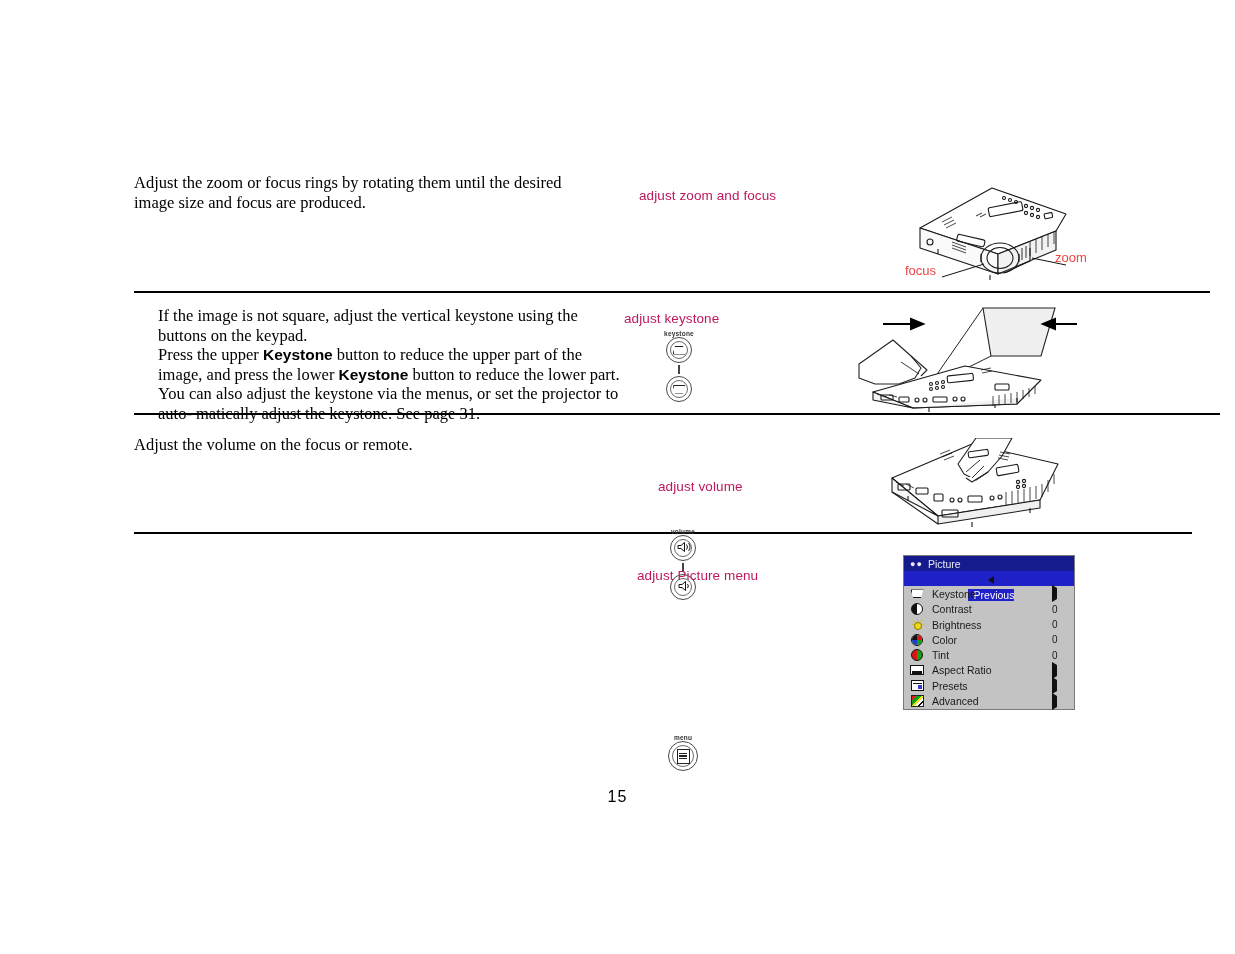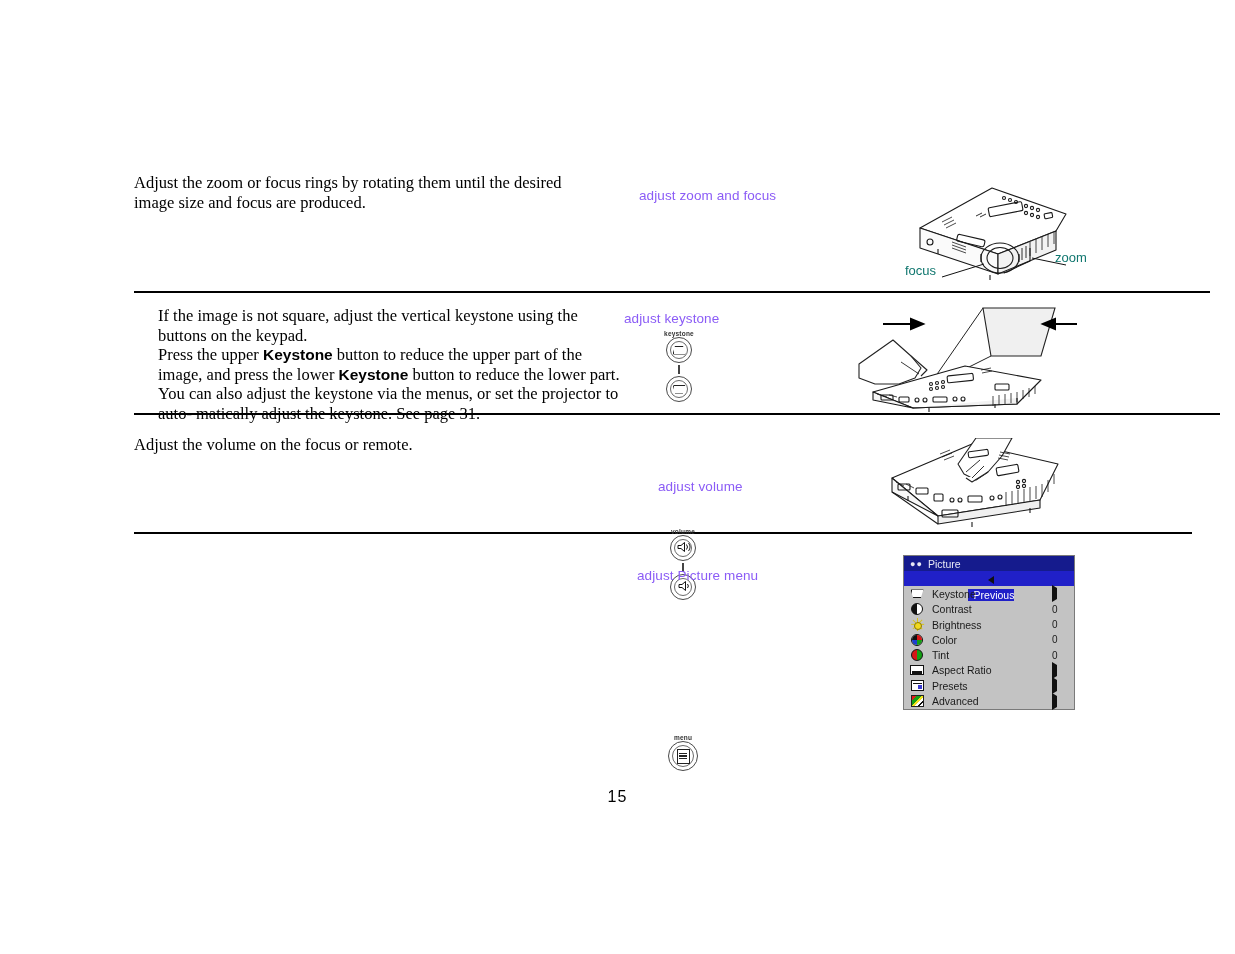--- a/index.html
+++ b/index.html
@@ -31,21 +31,21 @@
     width: 470px;
     text-align: left;
   }
   .body-text b { font-family: "Liberation Sans", sans-serif; font-weight: bold; font-size: 15.5px; }
   .body-text p { margin: 0; }
   .gap { height: 8px; }
 
   .caption {
     font-family: "Liberation Sans", sans-serif;
     font-size: 13.5px;
-    color: #8b5cf6;
+    color: #be185d;
     letter-spacing: .1px;
     white-space: nowrap;
   }
 
   .micro-label {
     font-family: "Liberation Sans", sans-serif;
     font-size: 6.5px;
     font-weight: bold;
     color: #333333;
     text-align: center;
@@ -151,21 +151,21 @@
   .ic-presets::after{content:"";position:absolute;right:1px;bottom:1px;width:4px;height:4px;background:#3a3ad0;}
   .ic-adv { width:13px;height:12px;position:relative;overflow:hidden;border:1px solid #222;
             background:linear-gradient(135deg,#e21b1b 0 22%,#15a015 22% 44%,#f0e020 44% 60%,#ffffff 60% 72%,#111 72% 84%,#ffffff 84% 100%); }
 
   
   .illus { position: absolute; }
   .callout {
     position: absolute;
     font-family: "Liberation Sans", sans-serif;
     font-size: 13px;
-    color: #0f766e;
+    color: #ef4444;
     white-space: nowrap;
   }
 
   .page-number {
     position: absolute;
     left: 0; top: 788px; width: 1235px;
     text-align: center;
     font-family: "Liberation Sans", sans-serif;
     font-weight: normal;
     font-size: 16px;

